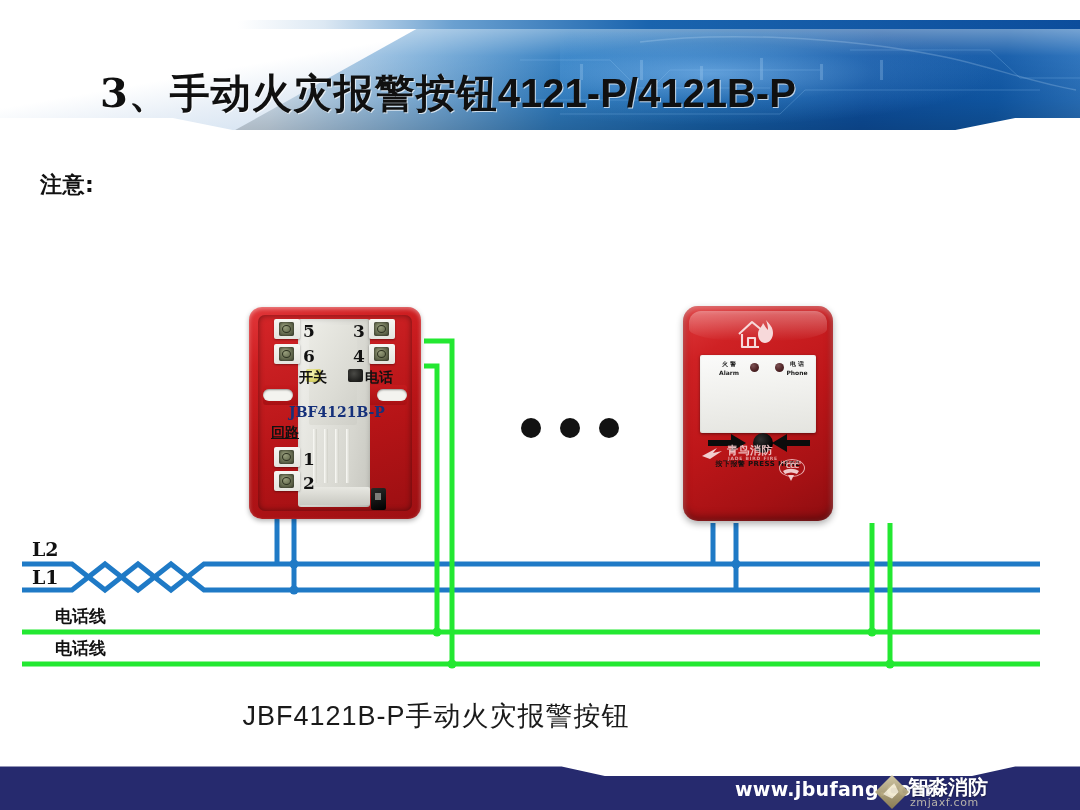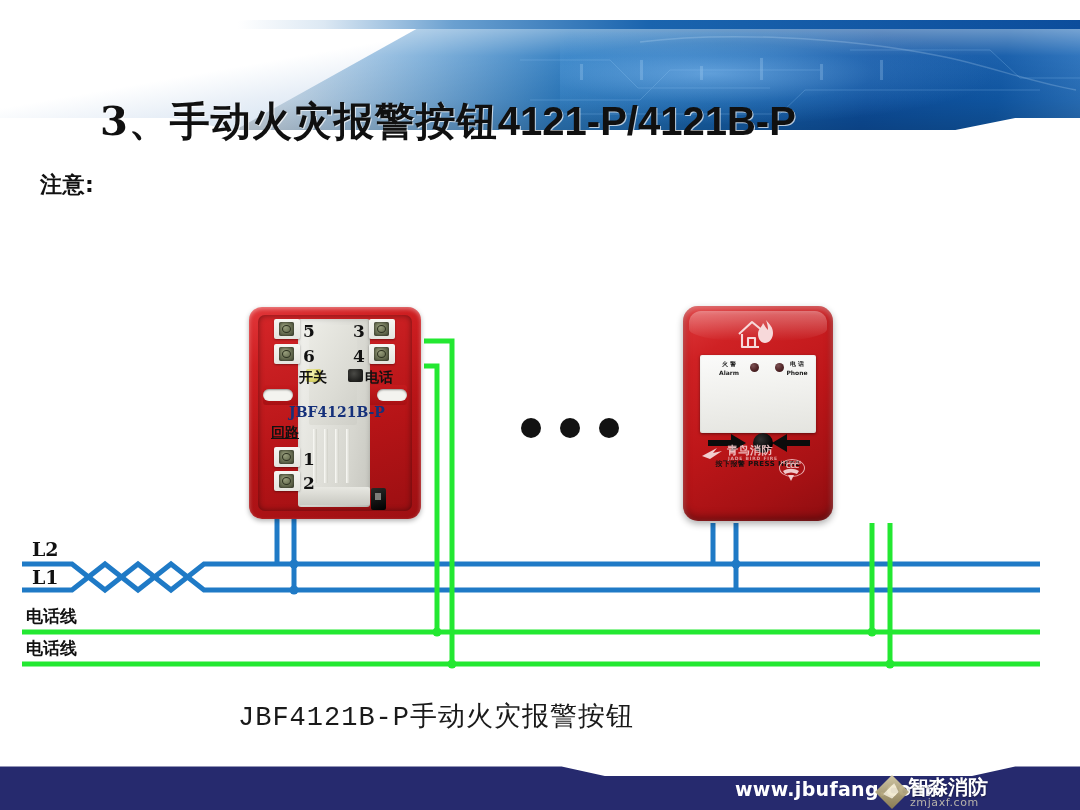--- a/index.html
+++ b/index.html
@@ -40,21 +40,20 @@
     position:absolute;left:560px;top:32px;width:430px;height:92px;
     background:radial-gradient(ellipse at 35% 45%,rgba(150,205,255,0.55) 0%,rgba(90,165,230,0.22) 42%,rgba(0,0,0,0) 72%);
   }
   .hdr-circuit{position:absolute;left:520px;top:30px;width:560px;height:96px;opacity:.5;}
   .hdr-title{
     position:absolute;left:100px;top:66px;
     font-family:"DejaVu Serif","Liberation Serif",serif;
     font-weight:bold;font-size:40px;color:#101010;white-space:nowrap;
     letter-spacing:1px;
     text-shadow:1px 1px 0 rgba(255,255,255,.7);
-    margin-top:28px;
   }
   .hdr-title .model{font-family:"Liberation Sans","DejaVu Sans",sans-serif;letter-spacing:0;}
 
   
   .notice{position:absolute;left:40px;top:170px;width:900px;}
   .notice-head{
     font-family:"DejaVu Sans","Liberation Sans",sans-serif;
     font-weight:bold;font-size:22px;color:#111;margin-bottom:3px;letter-spacing:.5px;
   }
   .notice-line{
@@ -196,26 +195,26 @@
 
   
   .wires{position:absolute;left:0;top:0;width:1080px;height:400px;}
 
   
   .buslabel{
     position:absolute;font-family:"DejaVu Serif","Liberation Serif",serif;
     font-weight:bold;color:#111;white-space:nowrap;line-height:1;
   }
   .buslabel.lat{font-size:19px;}
-  .buslabel.cn{font-size:17px;}
+  .buslabel.cn{font-size:17px;margin-left:29px;}
 
   
   .caption{
     position:absolute;left:0;top:698px;width:872px;text-align:center;
-    font-family:Liberation Mono, monospace;
+    font-family:Liberation Sans, sans-serif;
     font-size:27px;color:#1a1a1a;letter-spacing:1px;
   }
 
   
   .footer{position:absolute;left:0;top:756px;width:1080px;height:54px;overflow:hidden;}
   .ft-bg{position:absolute;left:0;top:10px;width:1080px;height:44px;background:#262a6e;}
   .ft-notch{
     position:absolute;left:0;top:0;width:1080px;height:20px;background:#ffffff;
     clip-path:polygon(0 0,100% 0,100% 52%,94% 52%,90% 100%,56% 100%,52% 52%,0 52%);
   }

